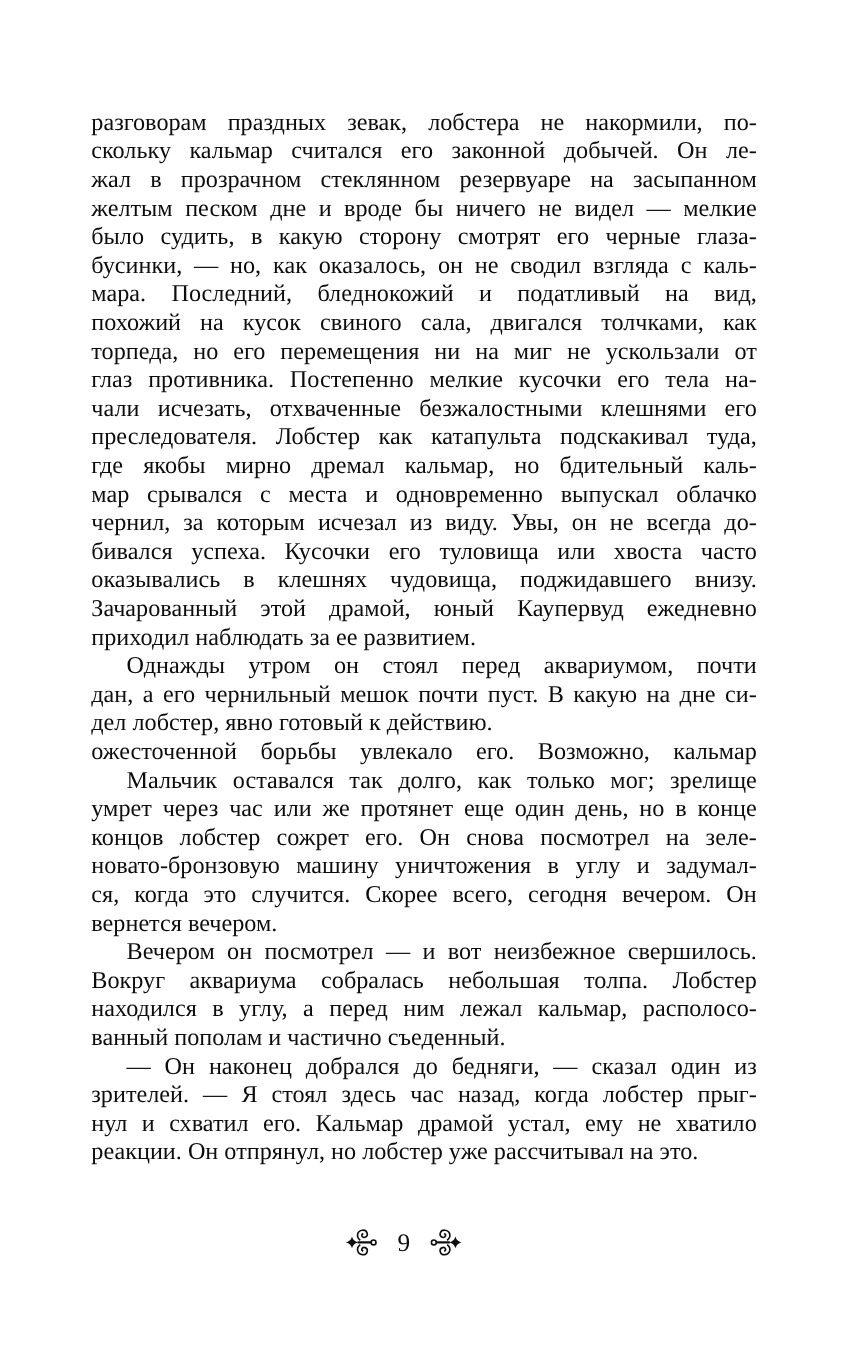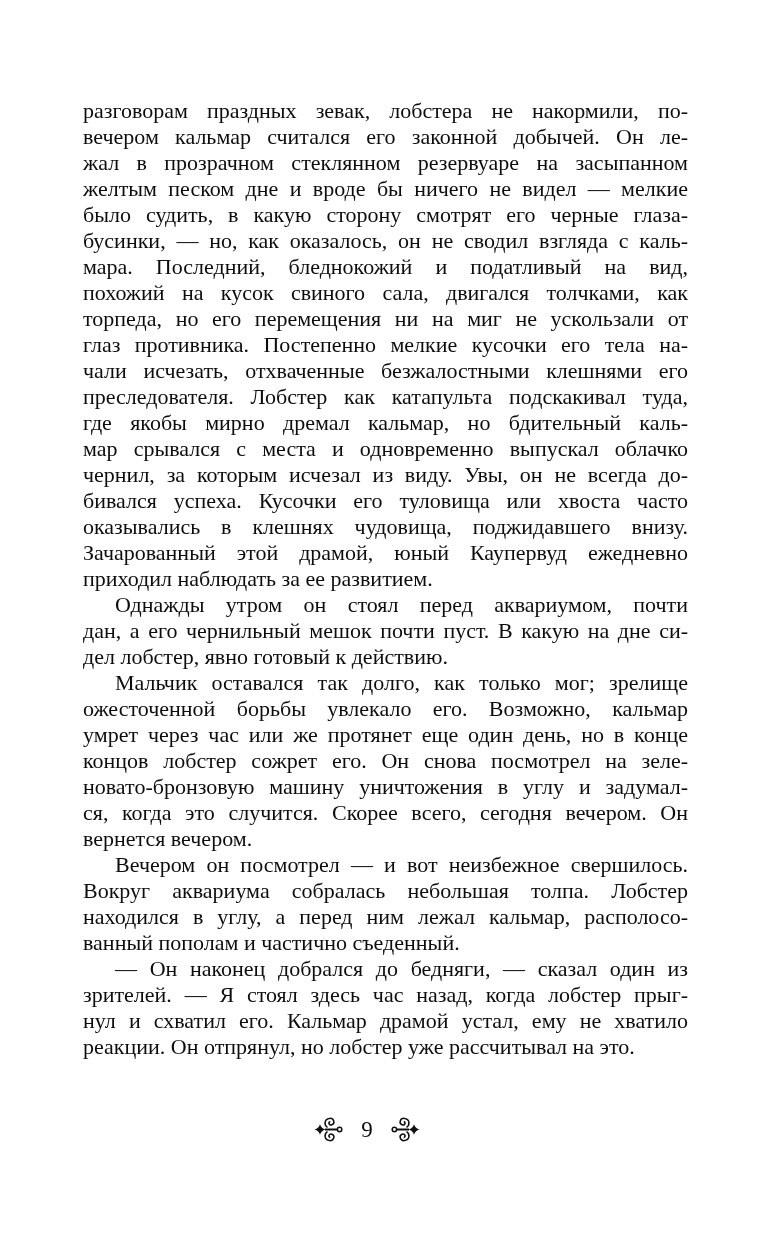--- a/index.html
+++ b/index.html
@@ -57,21 +57,21 @@
   .orn.flip svg { transform: scaleX(-1); }
 </style>
 </head>
 <body>
 
 <div class="page">
 
   <main class="text-block" id="text-block">
       <div class="para">
         <div class="line">разговорам праздных зевак, лобстера не накормили, по-</div>
-        <div class="line">вечером кальмар считался его законной добычей. Он ле-</div>
+        <div class="line">скольку кальмар считался его законной добычей. Он ле-</div>
         <div class="line">жал в прозрачном стеклянном резервуаре на засыпанном</div>
         <div class="line">желтым песком дне и вроде бы ничего не видел — мелкие</div>
         <div class="line">было судить, в какую сторону смотрят его черные глаза-</div>
         <div class="line">бусинки, — но, как оказалось, он не сводил взгляда с каль-</div>
         <div class="line">мара. Последний, бледнокожий и податливый на вид,</div>
         <div class="line">похожий на кусок свиного сала, двигался толчками, как</div>
         <div class="line">торпеда, но его перемещения ни на миг не ускользали от</div>
         <div class="line">глаз противника. Постепенно мелкие кусочки его тела на-</div>
         <div class="line">чали исчезать, отхваченные безжалостными клешнями его</div>
         <div class="line">преследователя. Лобстер как катапульта подскакивал туда,</div>
@@ -82,22 +82,22 @@
         <div class="line">оказывались в клешнях чудовища, поджидавшего внизу.</div>
         <div class="line">Зачарованный этой драмой, юный Каупервуд ежедневно</div>
         <div class="line last">приходил наблюдать за ее развитием.</div>
       </div>
       <div class="para">
         <div class="line indent">Однажды утром он стоял перед аквариумом, почти</div>
         <div class="line">дан, а его чернильный мешок почти пуст. В какую на дне си-</div>
         <div class="line last">дел лобстер, явно готовый к действию.</div>
       </div>
       <div class="para">
+        <div class="line">ожесточенной борьбы увлекало его. Возможно, кальмар</div>
         <div class="line indent">Мальчик оставался так долго, как только мог; зрелище</div>
-        <div class="line">ожесточенной борьбы увлекало его. Возможно, кальмар</div>
         <div class="line">умрет через час или же протянет еще один день, но в конце</div>
         <div class="line">концов лобстер сожрет его. Он снова посмотрел на зеле-</div>
         <div class="line">новато-бронзовую машину уничтожения в углу и задумал-</div>
         <div class="line">ся, когда это случится. Скорее всего, сегодня вечером. Он</div>
         <div class="line last">вернется вечером.</div>
       </div>
       <div class="para">
         <div class="line indent">Вечером он посмотрел — и вот неизбежное свершилось.</div>
         <div class="line">Вокруг аквариума собралась небольшая толпа. Лобстер</div>
         <div class="line">находился в углу, а перед ним лежал кальмар, располосо-</div>

